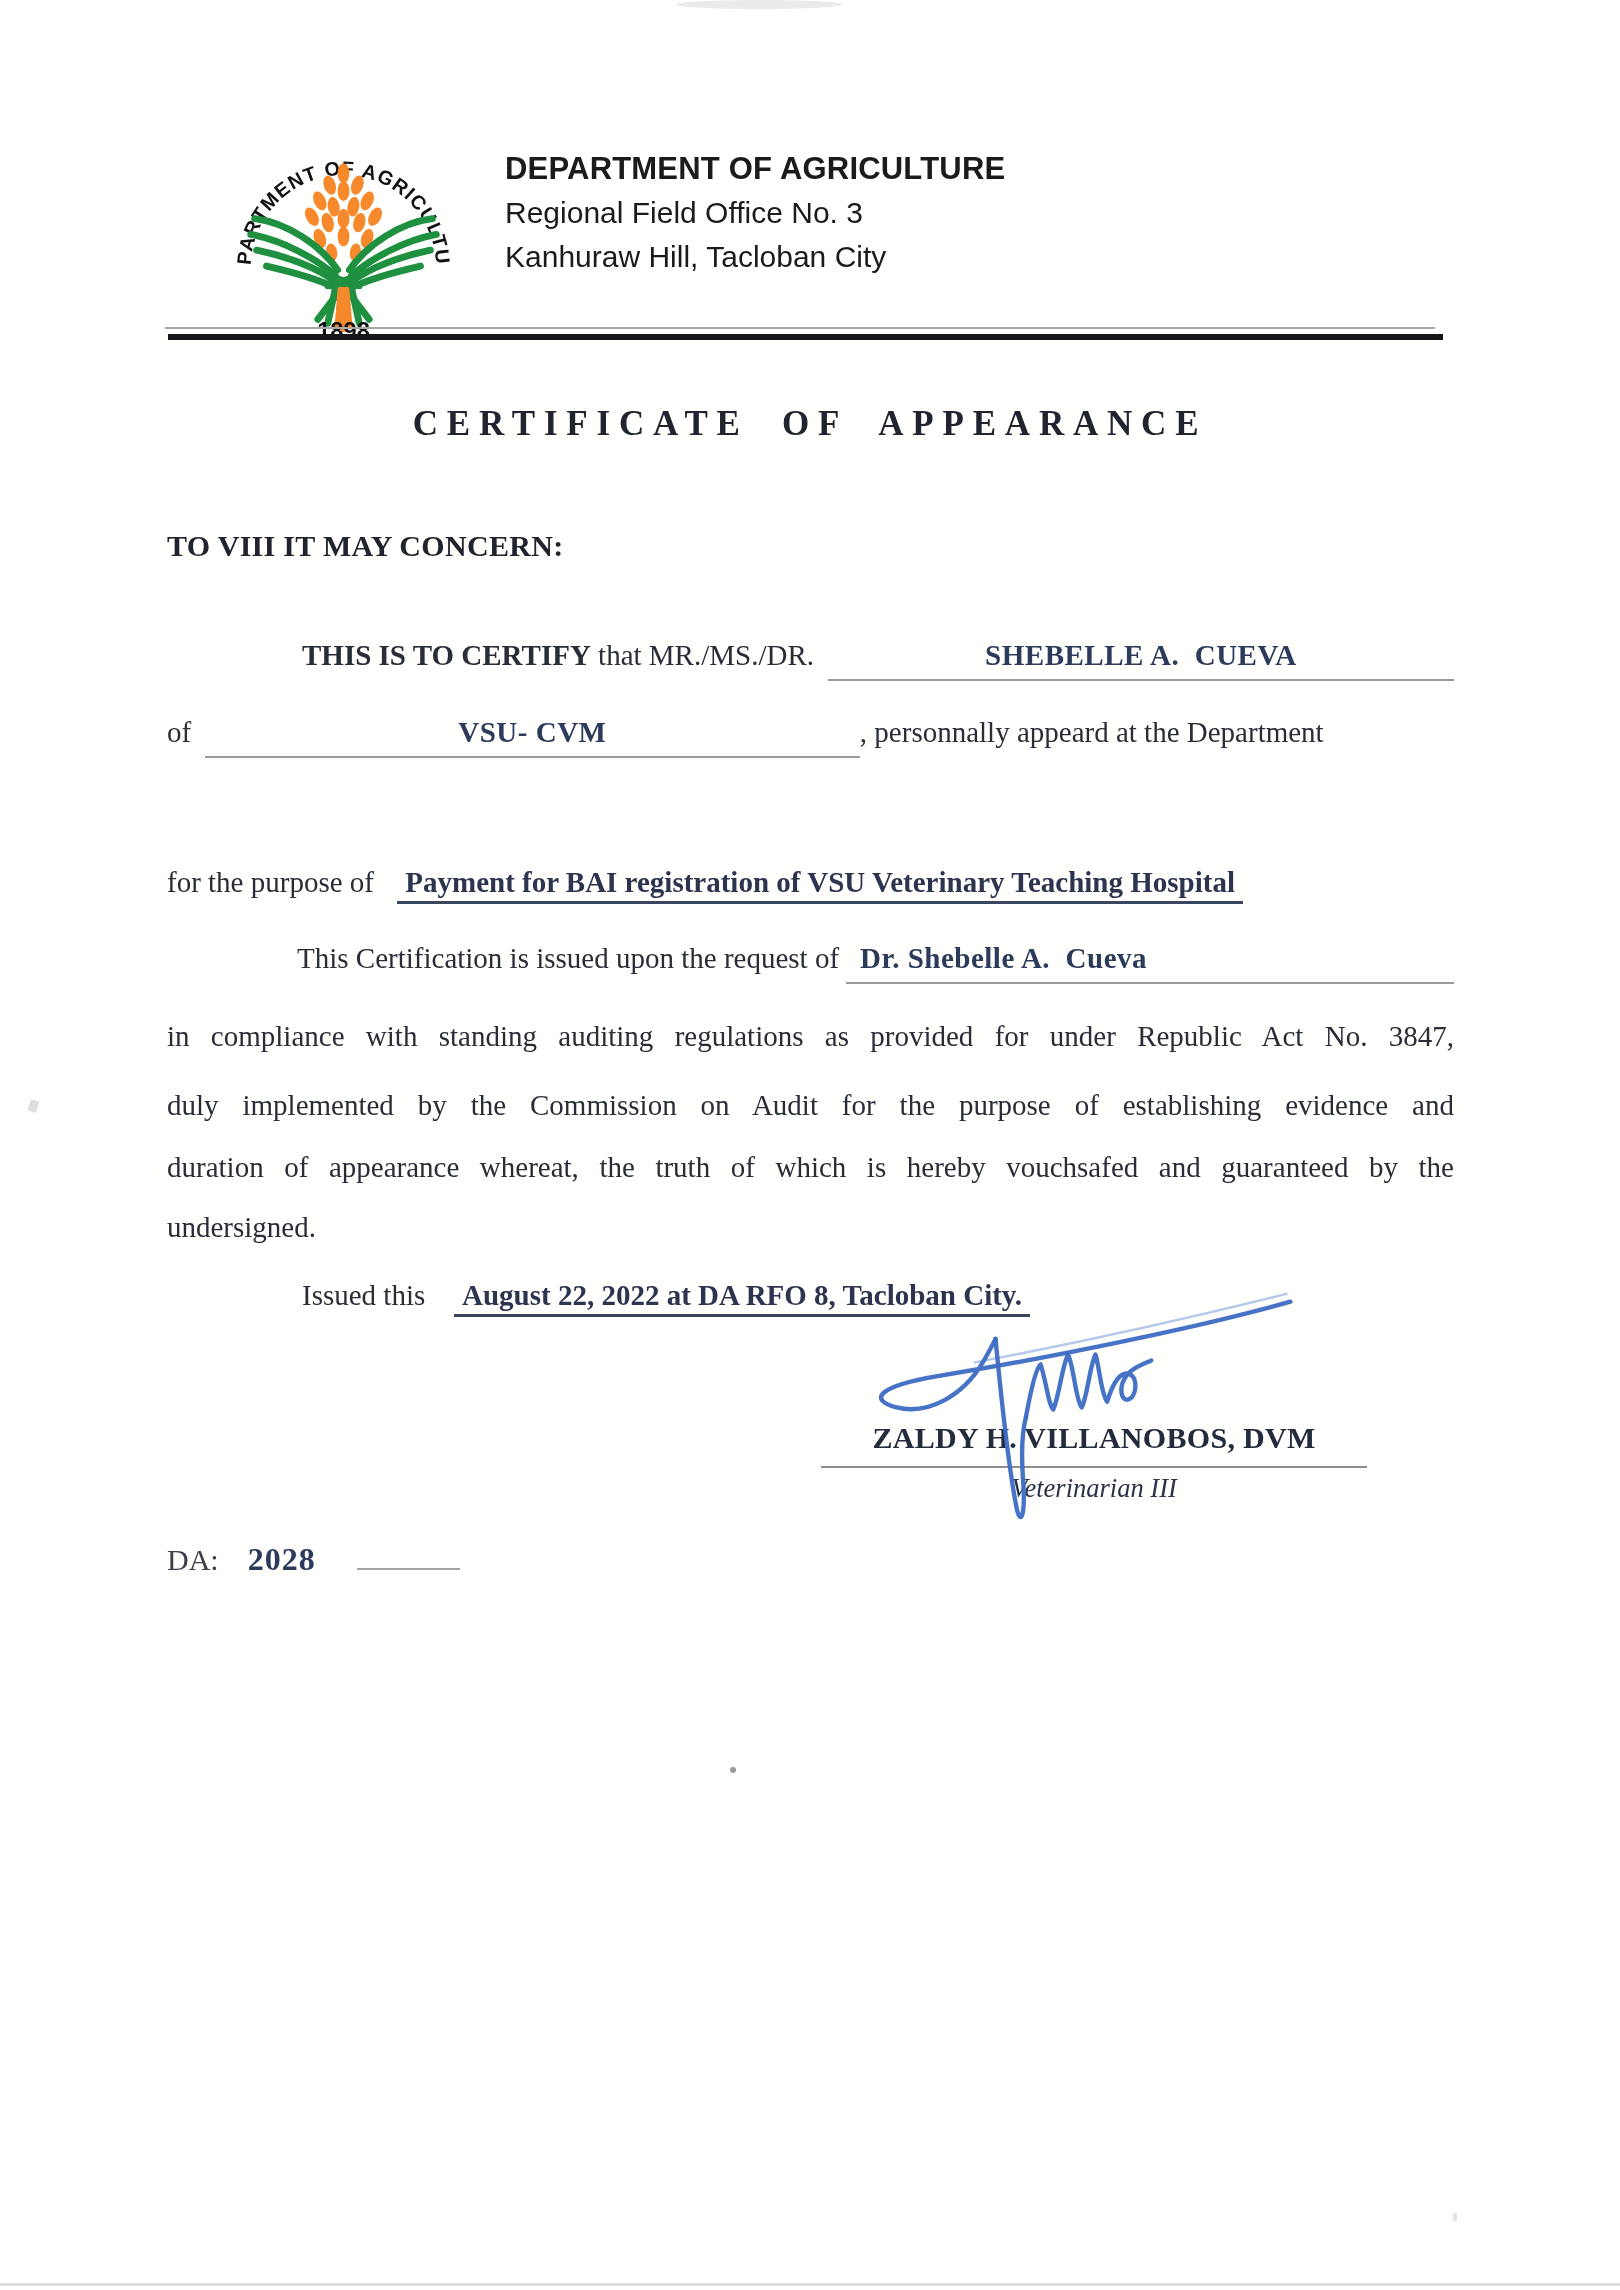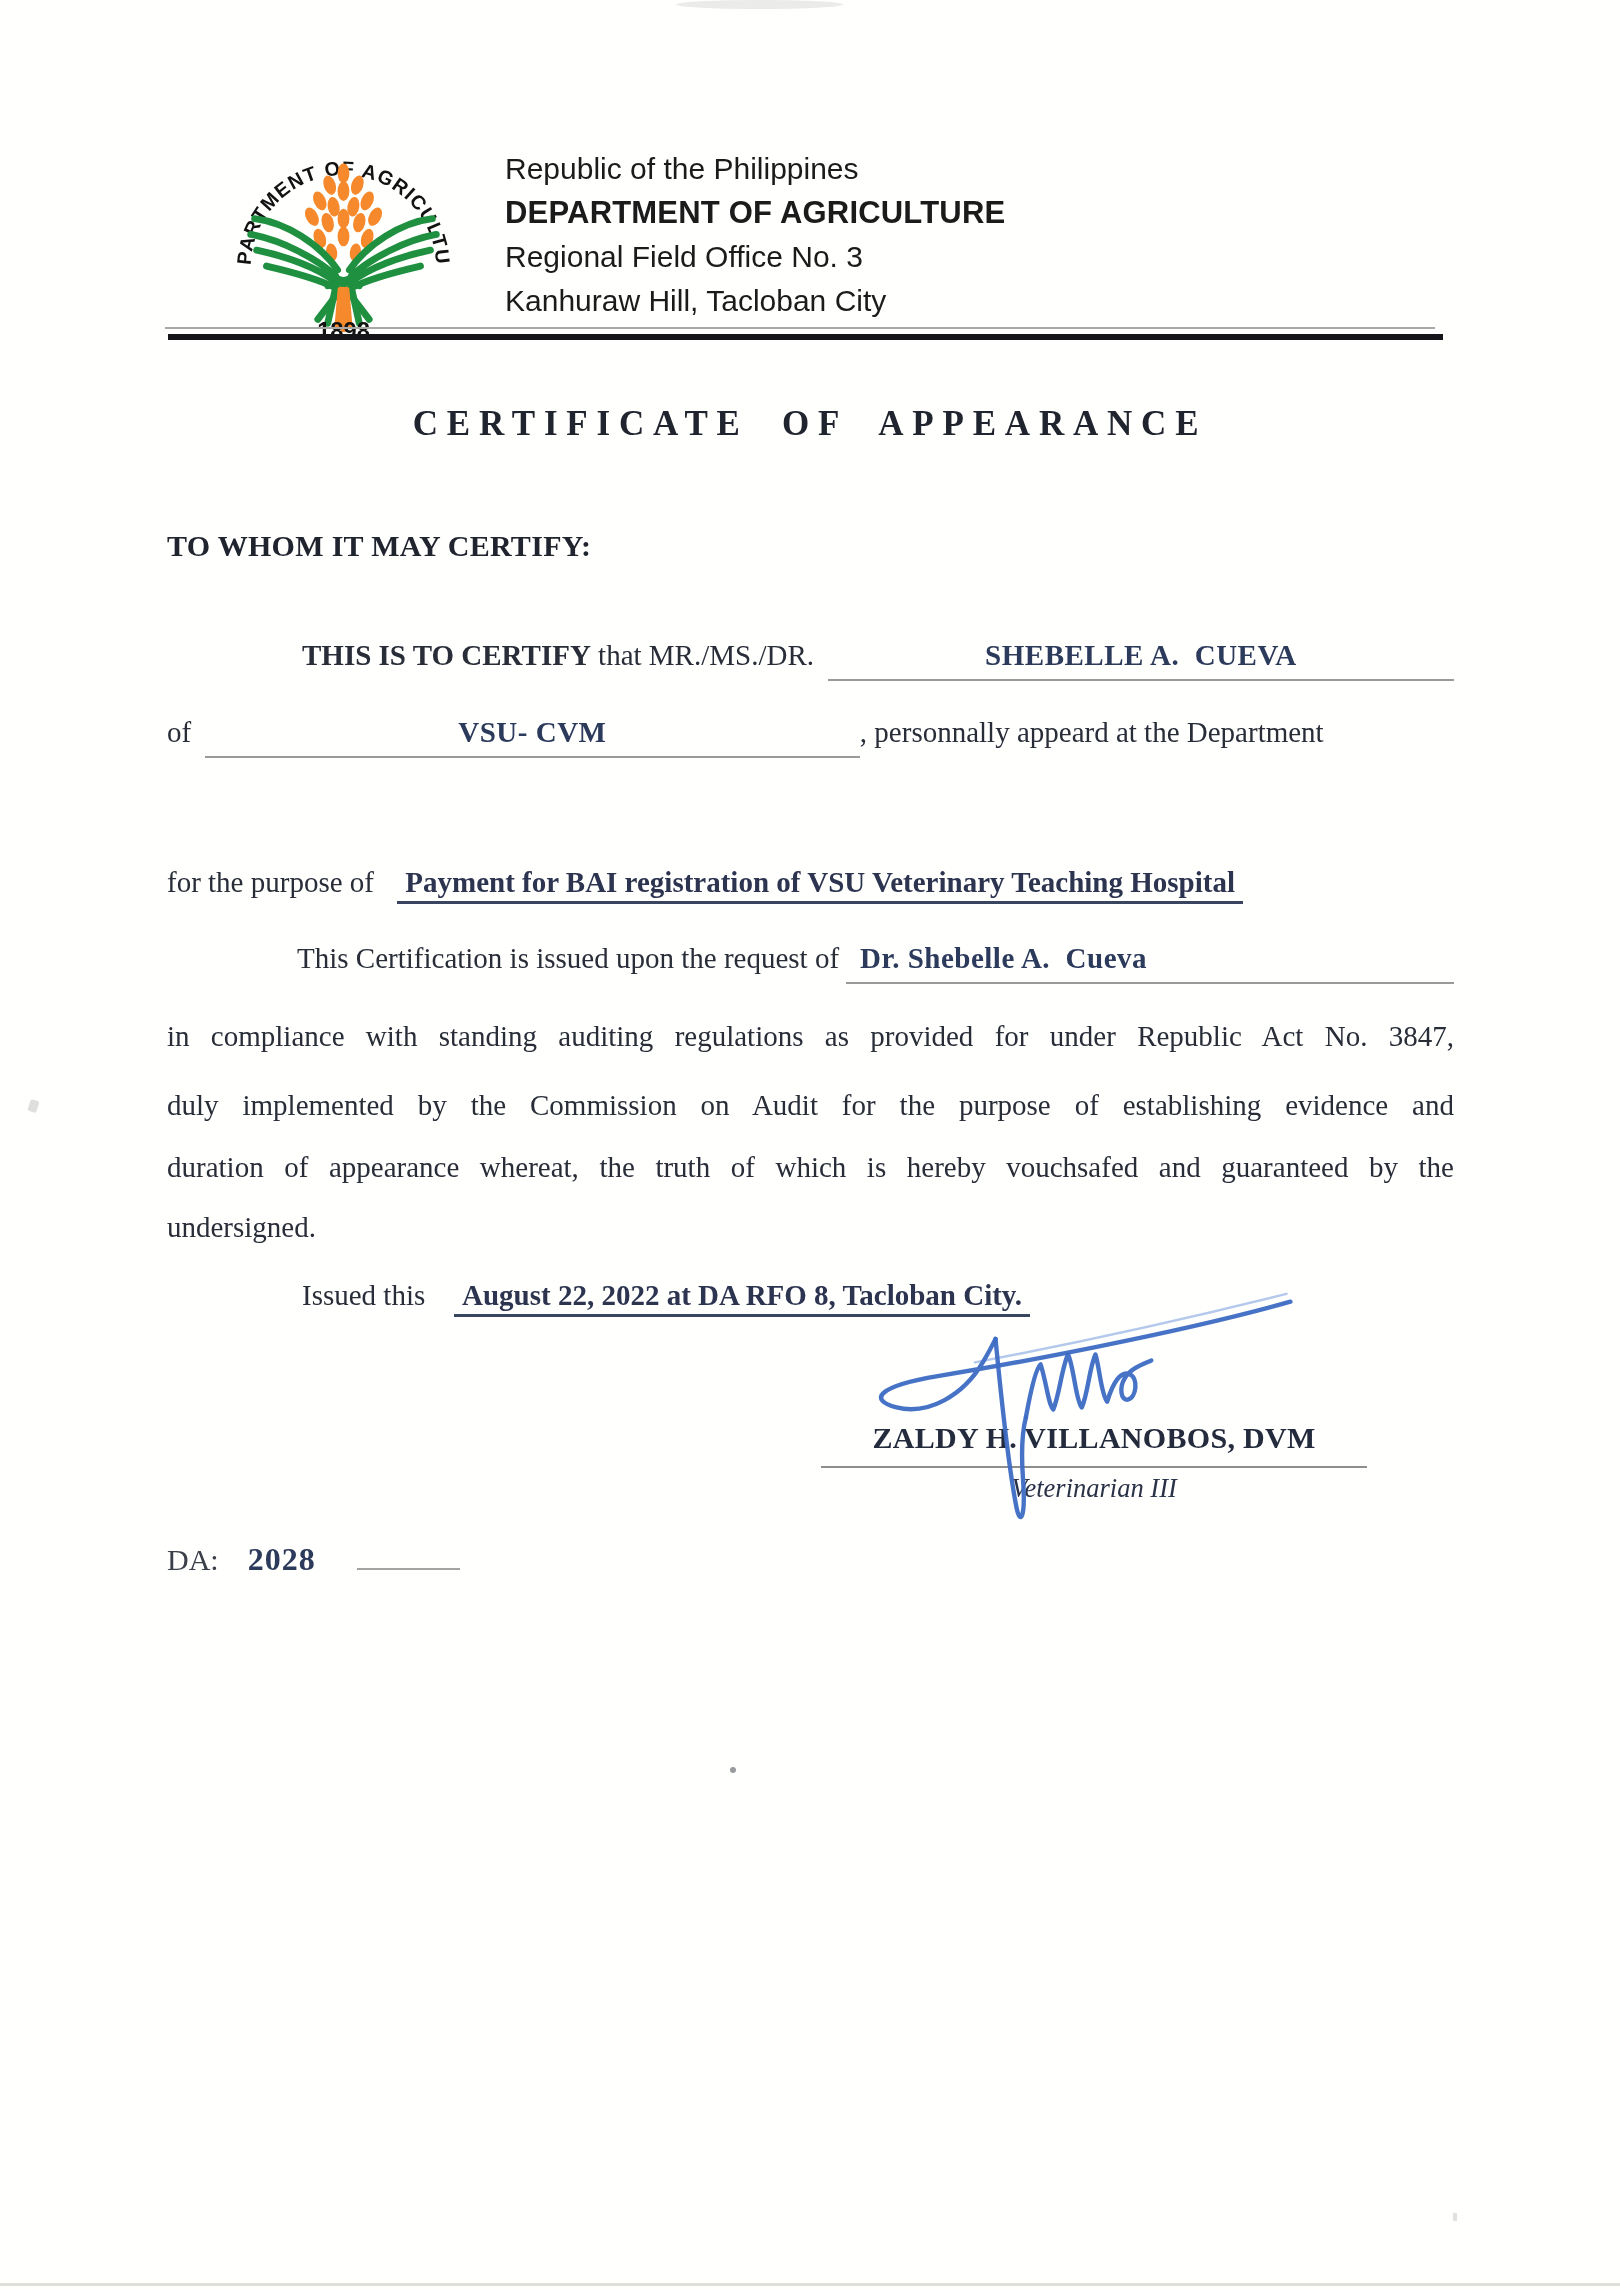--- a/index.html
+++ b/index.html
@@ -142,31 +142,30 @@
     </g>
     <g fill="none" stroke-linecap="round" stroke-width="6" stroke="#f5892b">
       <path d="M117 176 L114 212"></path>
       <path d="M123 176 L126 212"></path>
       <path d="M120 176 L120 216"></path>
     </g>
     <text x="120" y="226" text-anchor="middle" font-family="Liberation Sans, sans-serif" font-weight="bold" font-size="24" fill="#121212">1898</text>
   </svg>
 
   <div class="addr">
-    <div>Republic of the Philippines</div>
     <div class="bold-line">DEPARTMENT OF AGRICULTURE</div>
     <div>Regional Field Office No. 3</div>
     <div>Kanhuraw Hill, Tacloban City</div>
   </div>
 
   <div class="rule-thin"></div>
   <div class="rule-thick"></div>
 
   <div class="title">CERTIFICATE OF APPEARANCE</div>
-  <div class="salutation">TO WHOM IT MAY CERTIFY:</div>
+  <div class="salutation">TO VIII IT MAY CONCERN:</div>
 
   <div class="bline l1">
     <span class="indent"></span><b class="lbl">THIS IS TO CERTIFY</b><span> that MR./MS./DR.</span>
     <span class="blank grow" style="margin-left:13.7px;"><span class="fill-value">SHEBELLE A.  CUEVA</span></span>
   </div>
 
   <div class="bline l2">
     <span>of</span>
     <span class="blank fixed-org" style="margin-left:13.7px;"><span class="fill-value">VSU- CVM</span></span>
     <span>, personnally appeard at the Department</span>

